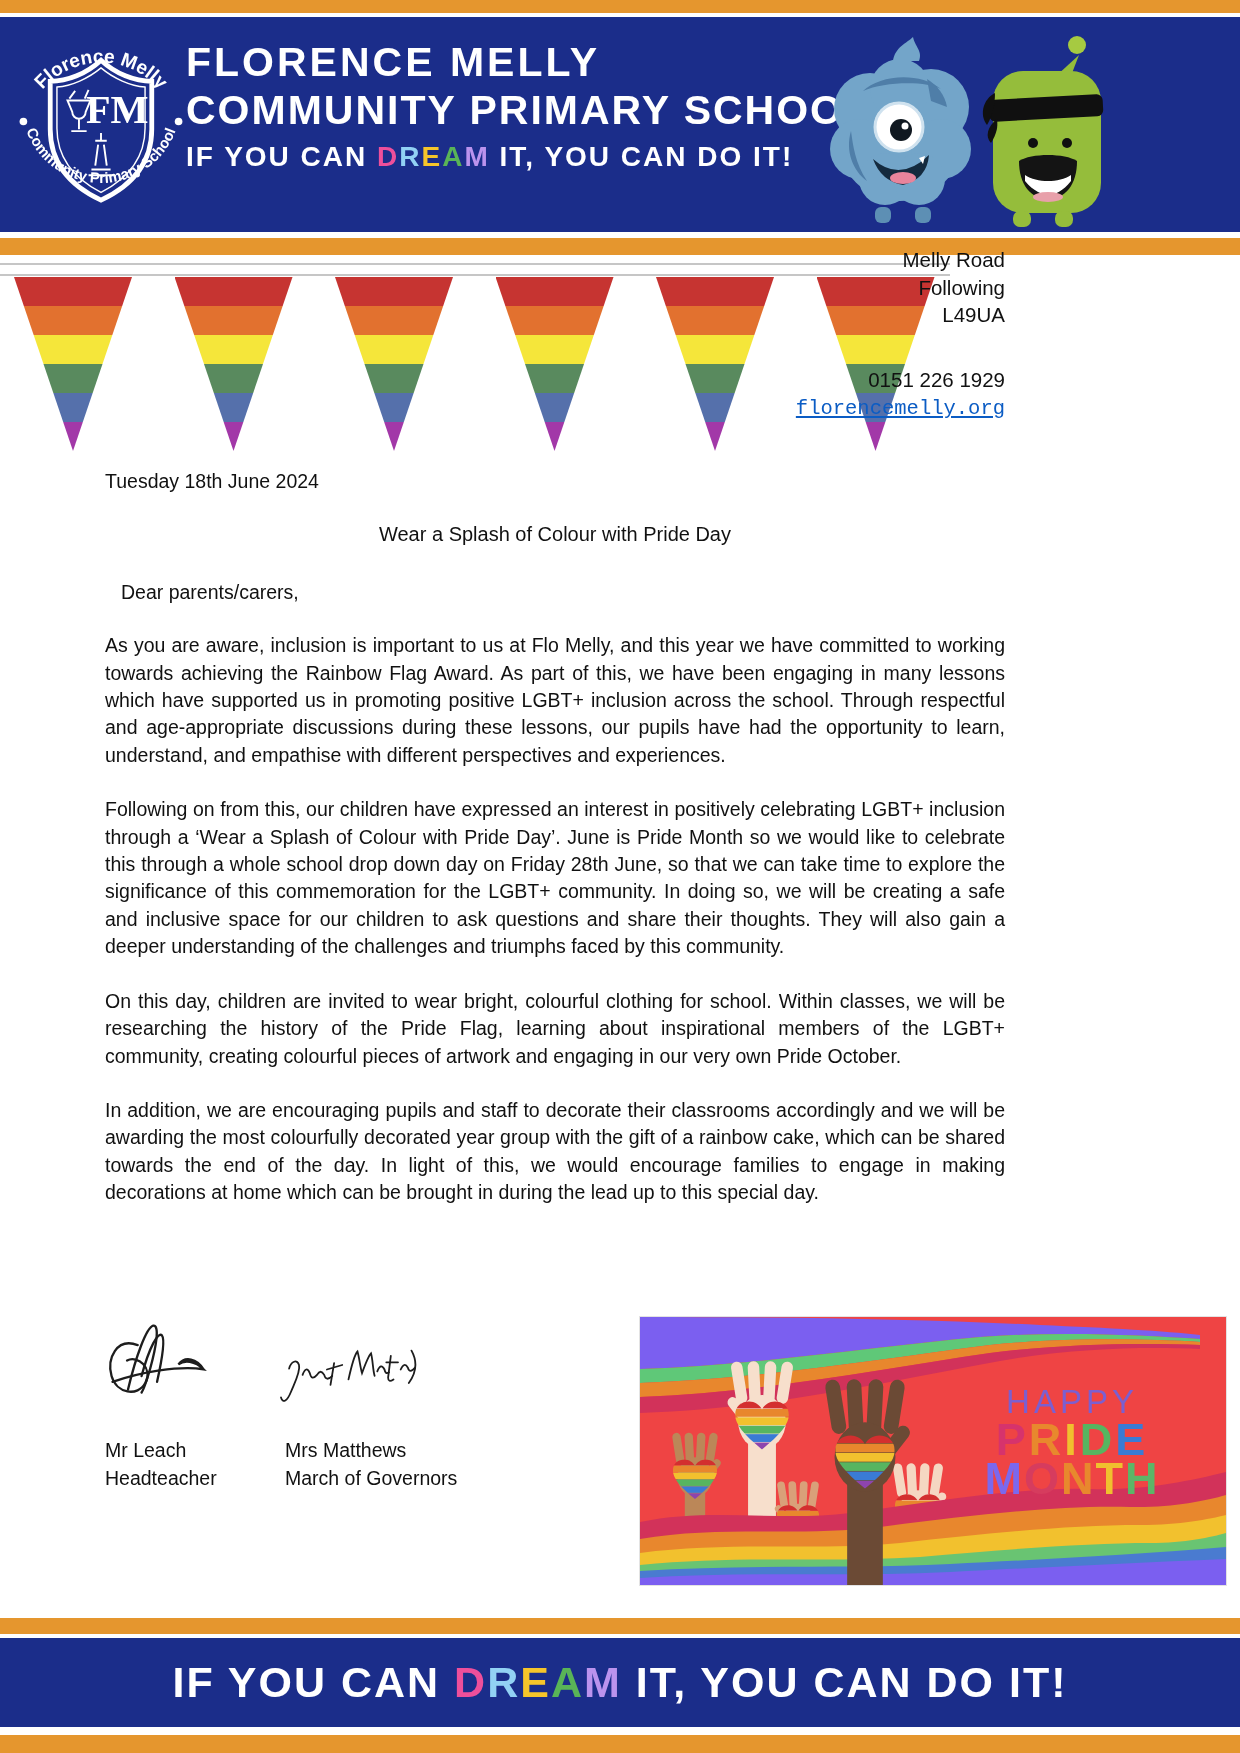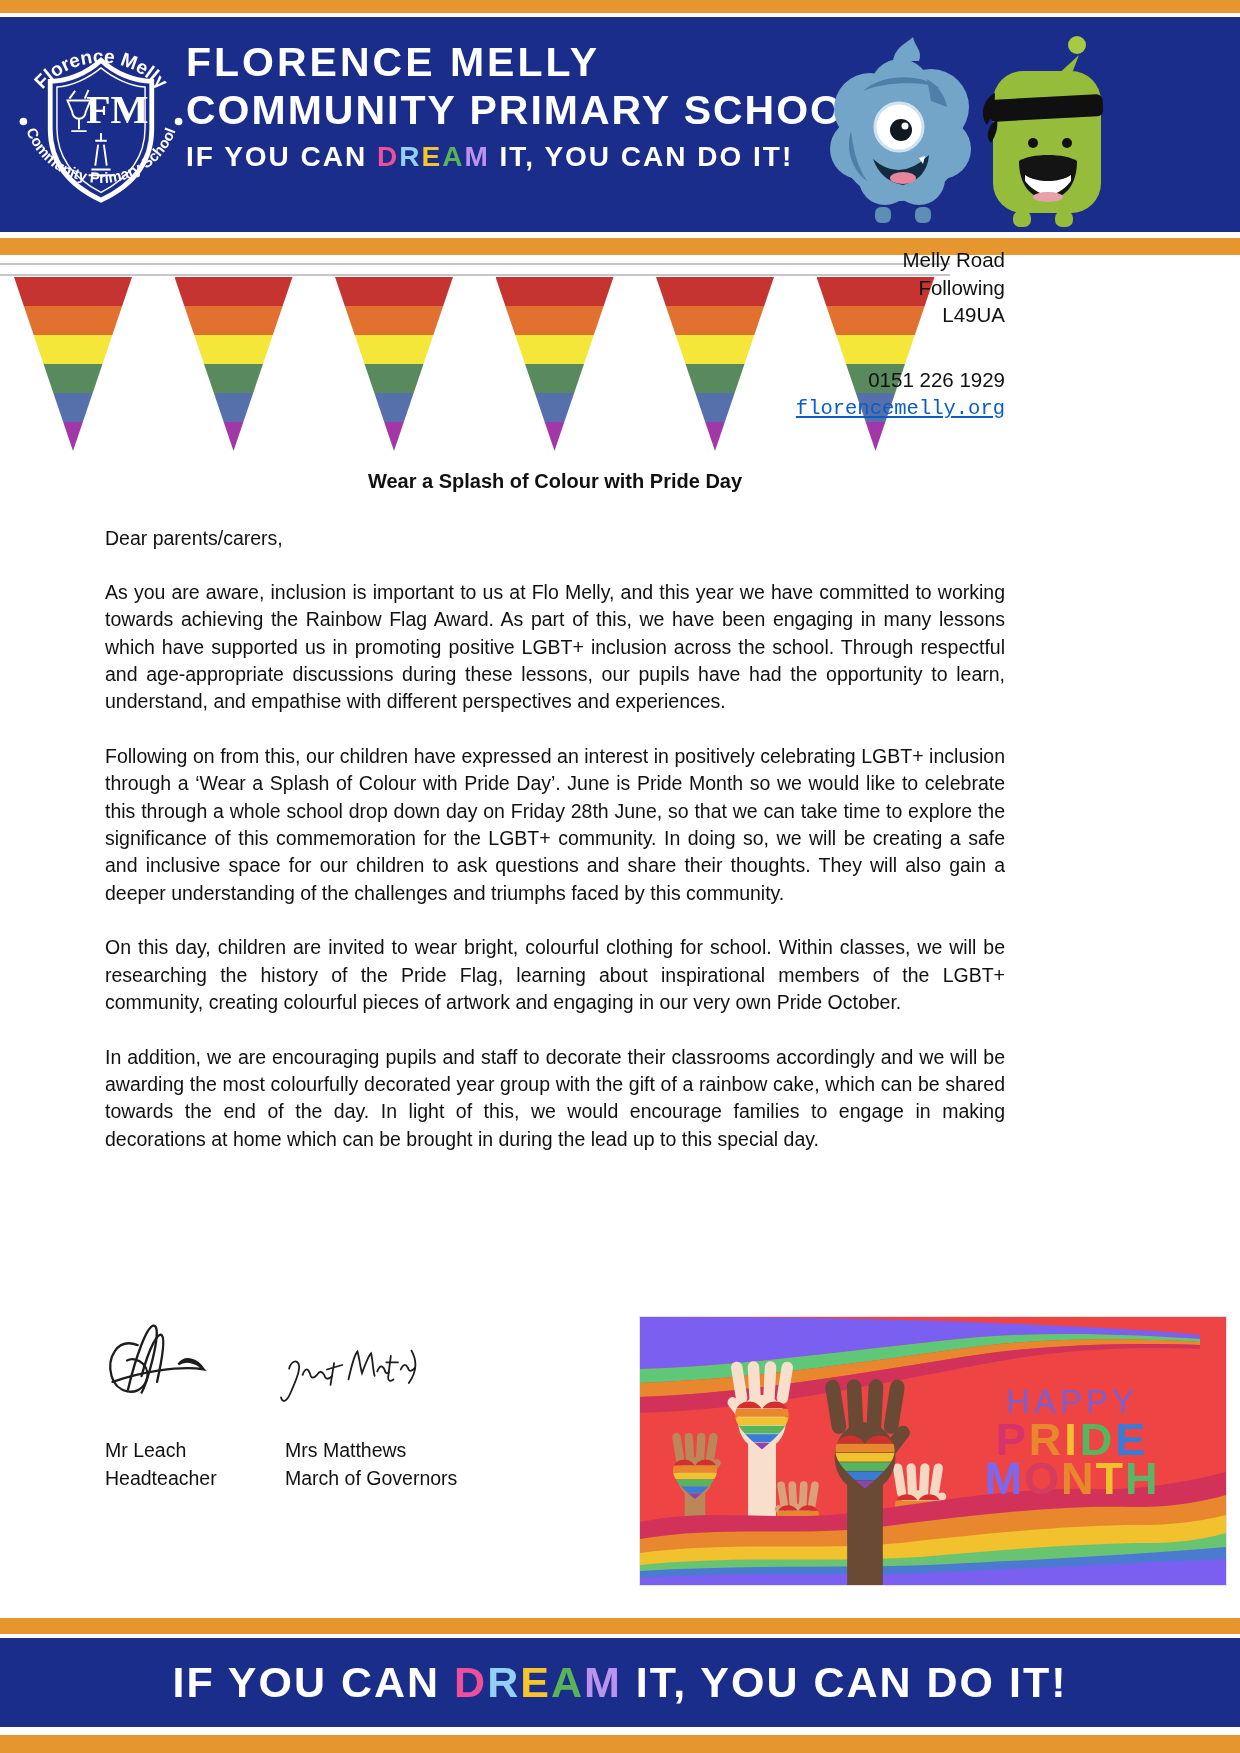--- a/index.html
+++ b/index.html
@@ -21,22 +21,22 @@
         clip-path:polygon(0 0,100% 0,50% 100%);}
   
   .address{position:absolute;left:760px;top:246px;width:245px;text-align:right;
            font-size:20.5px;line-height:27.5px;color:#111;}
   .address .phone{margin-top:37px;}
   .address a{color:#0b5cc4;text-decoration:underline;font-family:Liberation Mono, monospace;}
   
   .letter{position:absolute;left:105px;top:468px;width:900px;color:#111;
           font-size:19.5px;line-height:27.4px;}
   .letter .date{margin-bottom:26px;}
-  .letter .subject{font-weight:bold;font-size:20px;text-align:center;margin-bottom:30px;}
-  .letter .salutation{margin-bottom:26px;}
+  .letter .subject{font-weight:normal;font-size:20px;text-align:center;margin-bottom:30px;}
+  .letter .salutation{margin-bottom:26px;margin-left:16px;}
   .letter p{margin:0 0 27px 0;text-align:justify;}
   .sig-img{position:absolute;}
   .sig-name{position:absolute;font-size:19.5px;line-height:27.5px;color:#111;margin-top:17px;}
   
   .pride-box{position:absolute;left:640px;top:1317px;width:586px;height:268px;
              background:#ef4444;outline:1px solid #e3e3e3;}
   
   .footer-blue{position:absolute;left:0;top:1638px;width:1240px;height:89px;background:#1b2d8a;
                display:flex;align-items:center;justify-content:center;}
   .motto-big{font-size:43px;font-weight:bold;letter-spacing:2px;color:#fff;}
@@ -151,20 +151,21 @@
 
   <div class="address">
     <div>Melly Road</div>
     <div>Following</div>
     <div>L49UA</div>
     <div class="phone">0151 226 1929</div>
     <div><a href="#">florencemelly.org</a></div>
   </div>
 
   <div class="letter">
+    <div class="date">Tuesday 18th June 2024</div>
     <div class="subject">Wear a Splash of Colour with Pride Day</div>
     <div class="salutation">Dear parents/carers,</div>
     <div id="letter-paragraphs">
         <p>As you are aware, inclusion is important to us at Flo Melly, and this year we have committed to working towards achieving the Rainbow Flag Award. As part of this, we have been engaging in many lessons which have supported us in promoting positive LGBT+ inclusion across the school. Through respectful and age-appropriate discussions during these lessons, our pupils have had the opportunity to learn, understand, and empathise with different perspectives and experiences.</p>
         <p>Following on from this, our children have expressed an interest in positively celebrating LGBT+ inclusion through a ‘Wear a Splash of Colour with Pride Day’.  June is Pride Month so we would like to celebrate this through a whole school drop down day on Friday 28th June, so that we can take time to explore the significance of this commemoration for the LGBT+ community. In doing so, we will be creating a safe and inclusive space for our children to ask questions and share their thoughts. They will also gain a deeper understanding of the challenges and triumphs faced by this community.</p>
         <p>On this day, children are invited to wear bright, colourful clothing for school. Within classes, we will be researching the history of the Pride Flag, learning about inspirational members of the LGBT+ community, creating colourful pieces of artwork and engaging in our very own Pride October.</p>
         <p>In addition, we are encouraging pupils and staff to decorate their classrooms accordingly and we will be awarding the most colourfully decorated year group with the gift of a rainbow cake, which can be shared towards the end of the day. In light of this, we would encourage families to engage in making decorations at home which can be brought in during the lead up to this special day.</p>
       </div>
   </div>
 

